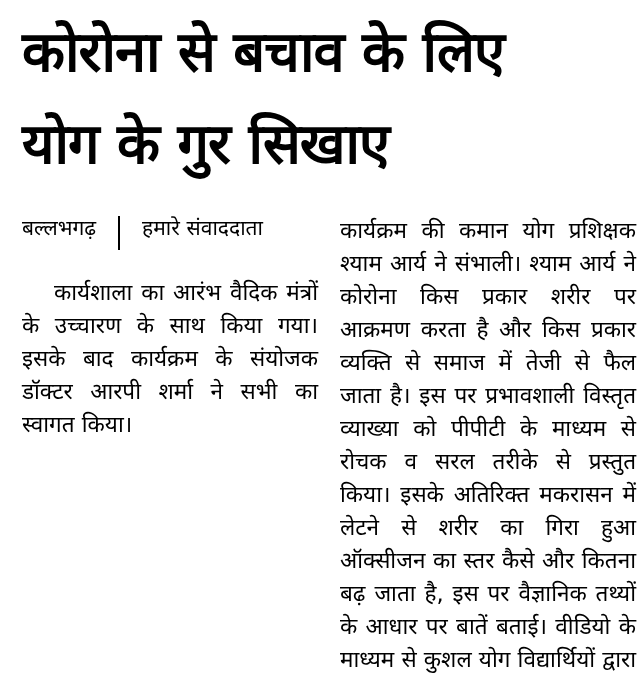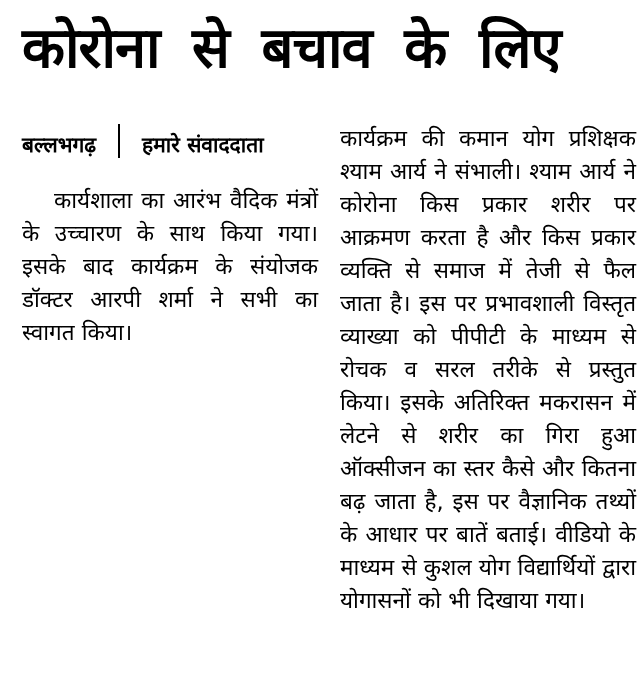--- a/index.html
+++ b/index.html
@@ -22,37 +22,36 @@
     margin: 0;
     font-weight: 900;
     font-size: 56px;
     line-height: 92px;
     letter-spacing: -1px;
     color: #000000;
   }
   .headline .hl-line {
     display: block;
     white-space: nowrap;
-    font-family: Liberation Mono, monospace;
   }
   .columns {
     display: flex;
     gap: 22px;
     margin-top: 24px;
     align-items: flex-start;
   }
   .col {
     flex: 1 1 0;
     min-width: 0;
   }
   .byline {
     display: flex;
-    align-items: flex-end;
+    align-items: flex-start;
     gap: 22px;
-    font-weight: 700;
+    font-weight: 400;
     font-size: 21px;
     line-height: 1.2;
     margin: 2px 0 26px 0;
     white-space: nowrap;
   }
   .byline-bar {
     display: inline-block;
     width: 2px;
     height: 34px;
     background: #000000;
@@ -69,20 +68,21 @@
     text-indent: 32px;
   }
 </style>
 </head>
 <body>
 
 <div class="page">
 
   <h1 class="headline">
     <span class="hl-line">कोरोना से बचाव के लिए</span>
+    <span class="hl-line">योग के गुर सिखाए</span>
   </h1>
 
   <div class="columns">
 
     <div class="col">
       <div class="byline">
         <span>बल्लभगढ़</span>
         <span class="byline-bar"></span>
         <span>हमारे संवाददाता</span>
       </div>

